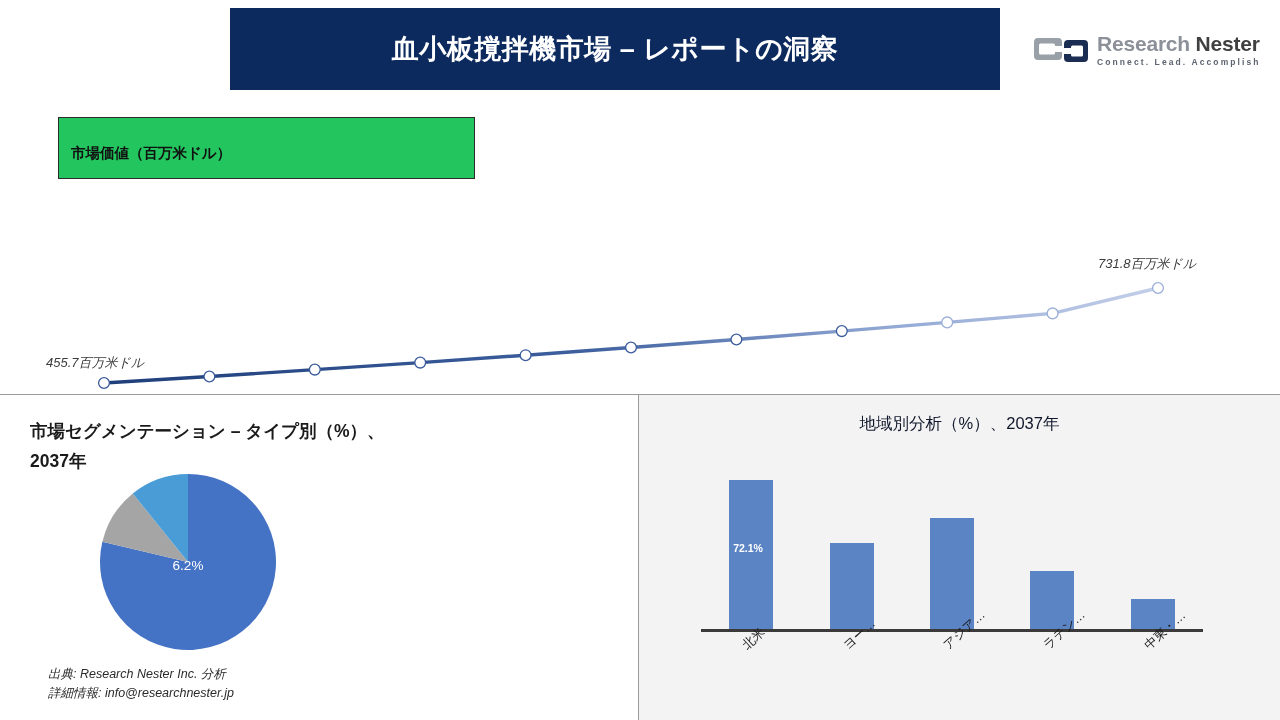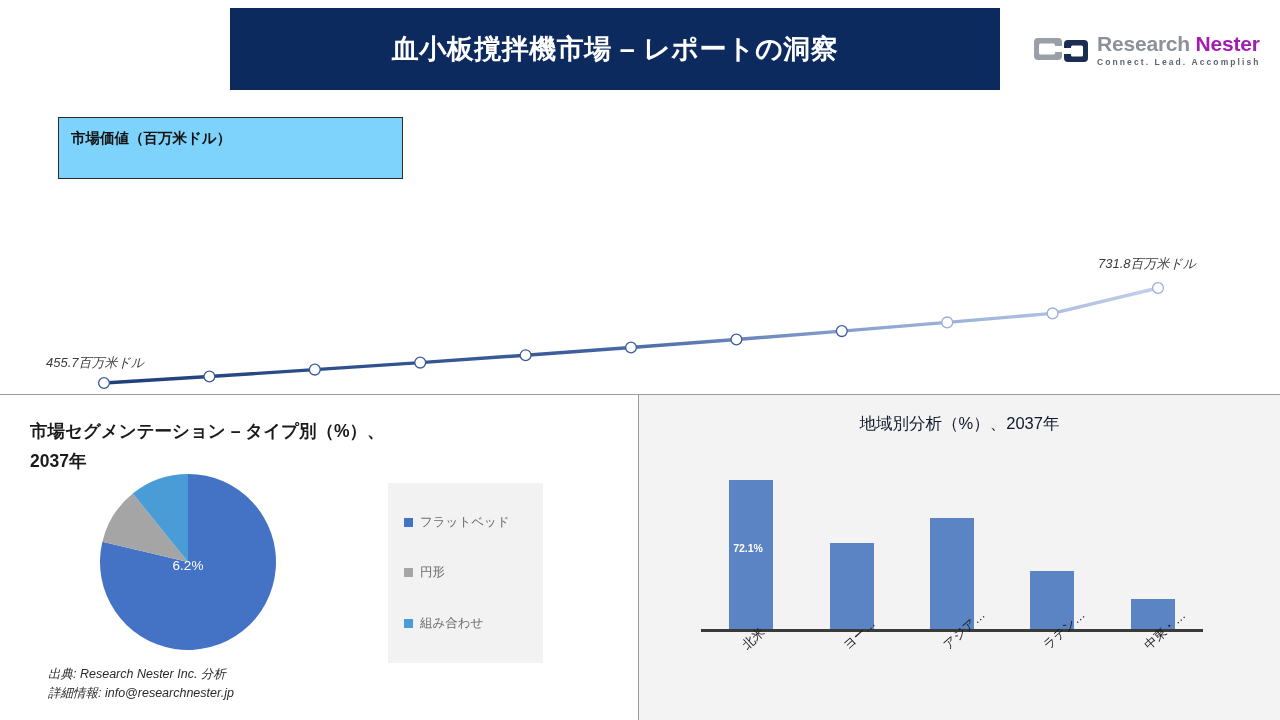--- a/index.html
+++ b/index.html
@@ -21,29 +21,29 @@
     white-space:nowrap;
   }
   .logo{
     position:absolute;right:26px;top:22px;width:220px;height:56px;
     display:flex;align-items:center;gap:9px;
   }
   .logo-mark{width:54px;height:36px;position:relative;flex:0 0 auto;}
   .logo-text{display:flex;flex-direction:column;line-height:1;}
   .logo-name{font-size:21px;font-weight:700;letter-spacing:-.2px;white-space:nowrap;}
   .logo-name .g1{color:#8c9099;}
-  .logo-name .g2{color:#a21caf;}
+  .logo-name .g2{color:#404040;}
   .logo-tag{font-size:8.5px;color:#5d6470;letter-spacing:2.1px;margin-top:4px;font-weight:700;white-space:nowrap;}
 
   
   .line-panel{position:absolute;left:0;top:92px;width:1280px;height:302px;}
   .cagr-box{
-    position:absolute;left:58px;top:25px;width:345px;height:62px;
-    border:1.6px solid #2b2b2b;background:#7dd3fc;
-    padding:9px 0 0 12px;box-sizing:border-box;
+    position:absolute;left:58px;top:25px;width:417px;height:62px;
+    border:1.6px solid #2b2b2b;background:#22c55e;
+    padding:24px 0 0 12px;box-sizing:border-box;
   }
   .cagr-line{font-size:14.5px;color:#111;font-weight:700;line-height:1.65;white-space:nowrap;}
   .line-svg{position:absolute;left:0;top:0;width:1280px;height:302px;}
   .pt-label{position:absolute;font-size:13px;color:#3b3b3b;white-space:nowrap;font-style:italic;}
   .lbl-start{left:46px;top:262px;}
   .lbl-end{left:1098px;top:163px;}
   .axis-rule{position:absolute;left:50px;top:347px;width:1165px;height:1px;background:#d9d9d9;}
   .xticks{position:absolute;left:50px;top:355px;width:1165px;height:24px;}
   .xtick{position:absolute;transform:translateX(-50%);font-size:11.5px;color:#595959;}
 
@@ -180,34 +180,20 @@
 
     <div class="pie-wrap">
       <svg width="180" height="180" viewBox="0 0 180 180" id="pieSvg">
           <path d="M 90 90 L 90.00 2.00 A 88 88 0 1 1 4.37 69.73 Z" fill="#4472c4"></path>
           <path d="M 90 90 L 4.37 69.73 A 88 88 0 0 1 34.76 21.50 Z" fill="#a5a5a5"></path>
           <path d="M 90 90 L 34.76 21.50 A 88 88 0 0 1 90.00 2.00 Z" fill="#4a9cd6"></path>
         </svg>
     </div>
     <div class="pie-pct">6.2%</div>
 
-    <div class="pie-legend" id="pieLegend">
-        <div class="lg-row">
-          <span class="lg-sw" style="background: rgb(68, 114, 196);"></span>
-          <span>フラットベッド</span>
-        </div>
-        <div class="lg-row">
-          <span class="lg-sw" style="background: rgb(165, 165, 165);"></span>
-          <span>円形</span>
-        </div>
-        <div class="lg-row">
-          <span class="lg-sw" style="background: rgb(74, 156, 214);"></span>
-          <span>組み合わせ</span>
-        </div>
-      </div>
 
     <div class="source">
       <div>出典: Research Nester Inc. 分析</div>
       <div>詳細情報: info@researchnester.jp</div>
     </div>
   </div>
 
   <div class="bar-panel">
     <div class="bar-title">地域別分析（%）、2037年</div>
     <div class="bar-plot" id="barPlot">

